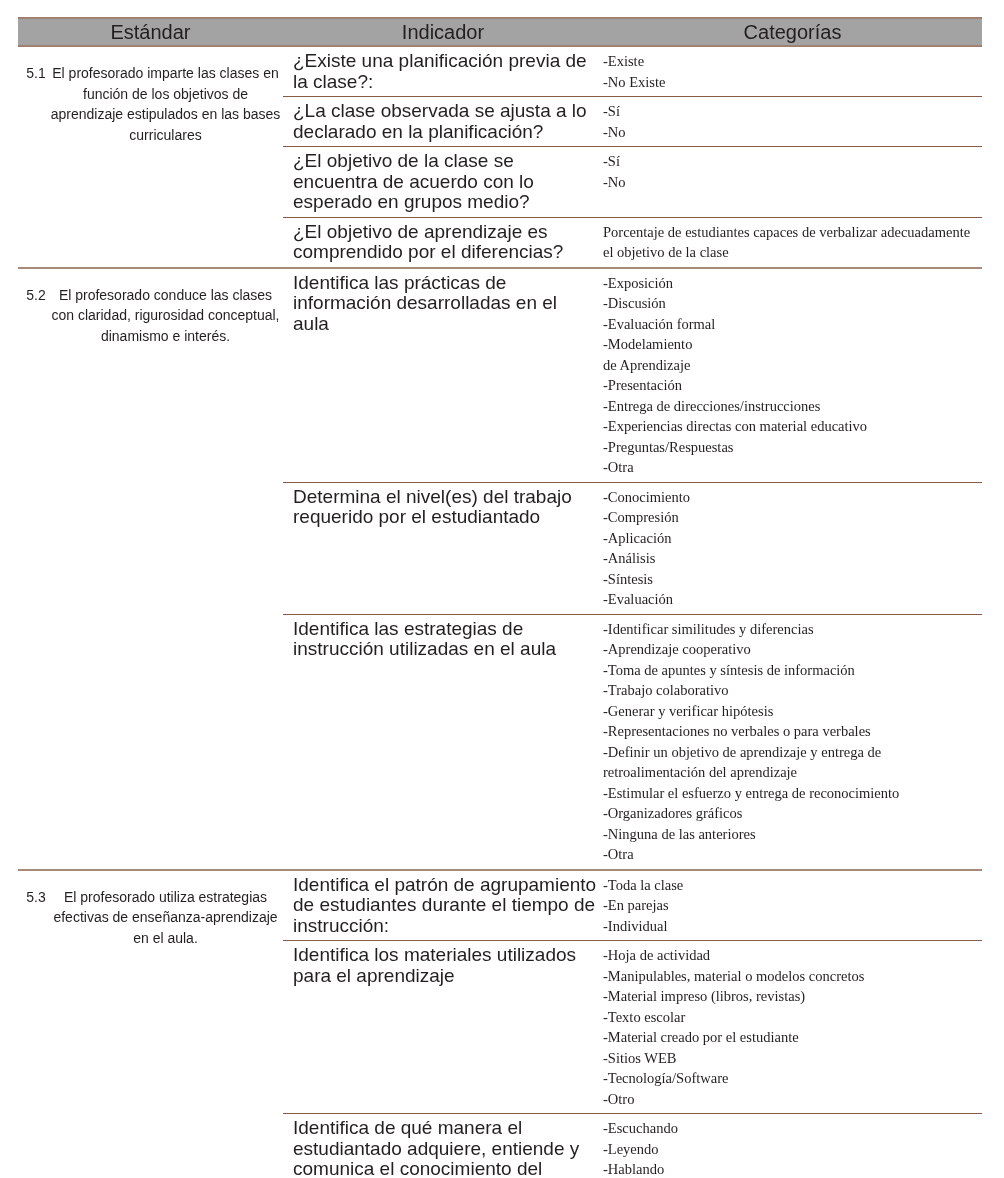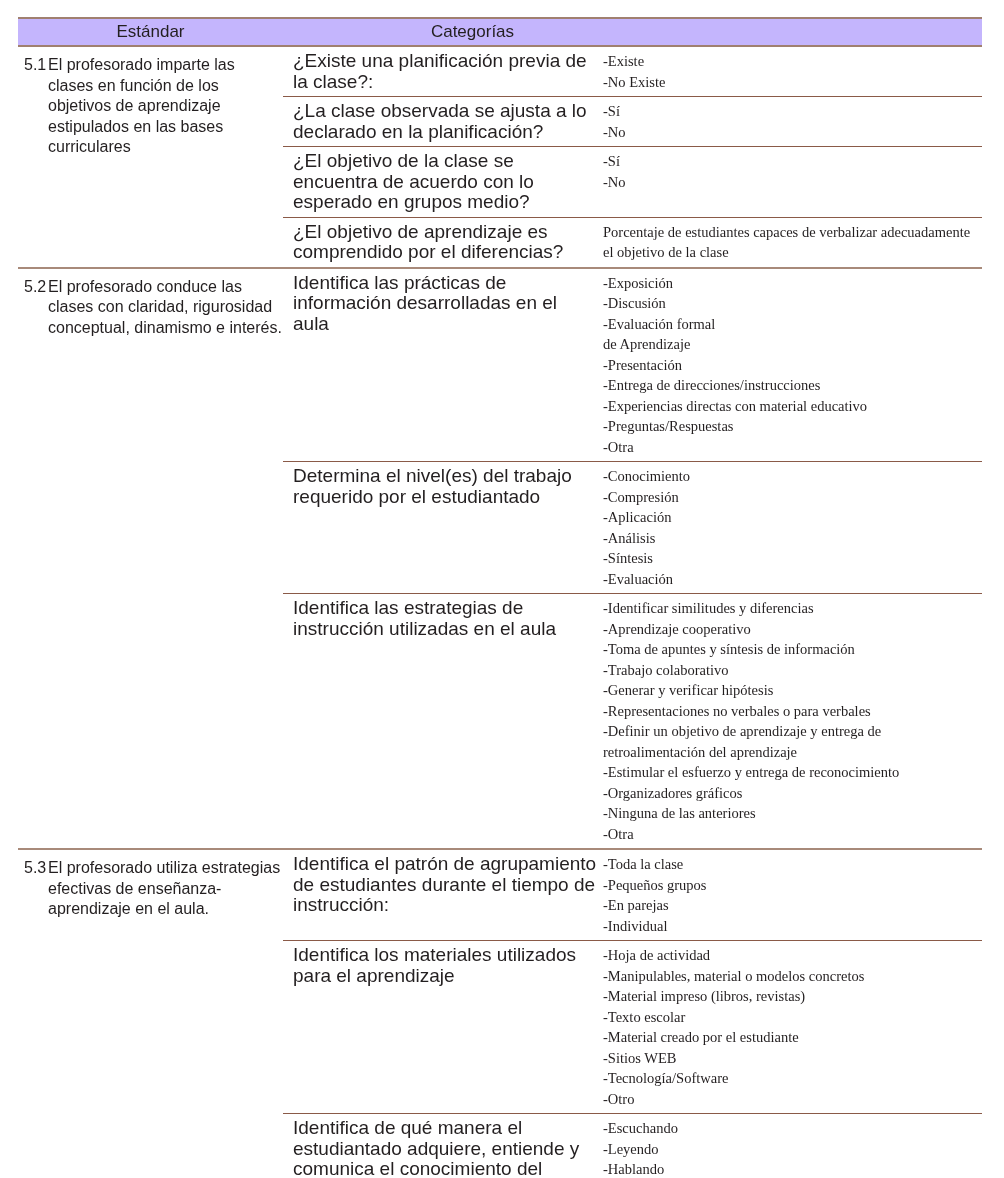--- a/index.html
+++ b/index.html
@@ -1,45 +1,46 @@
 <!DOCTYPE html>
 <html><head>
 <meta charset="utf-8">
 <style>
   html, body { margin: 0; padding: 0; background: #ffffff; }
   body { width: 1004px; height: 1178px; position: relative; overflow: hidden;
          font-family: "Liberation Sans", sans-serif; color: #231f20; }
   .tbl { position: absolute; left: 18px; top: 17px; width: 964px; }
-  .hdr { display: flex; background: #c4b5fd; border-top: 2px solid #a08070; border-bottom: 2px solid #a08070;
-         height: 26px; align-items: center; font-size: 17px; }
+  .hdr { display: flex; background: #a3a3a3; border-top: 2px solid #a08070; border-bottom: 2px solid #a08070;
+         height: 26px; align-items: center; font-size: 20px; justify-content: flex-end; }
   .hdr div { text-align: center; }
   .c1 { width: 265px; }
   .c2 { width: 320px; }
   .c3 { width: 379px; }
   .std { display: flex; border-bottom: 2px solid #a88a7a; }
-  .std-text { width: 265px; flex: none; padding: 8px 0 0 6px; box-sizing: border-box;
-              font-size: 16px; line-height: 20.5px; display: flex; }
+  .std-text { width: 265px; flex: none; padding: 16px 0 0 6px; box-sizing: border-box;
+              font-size: 14px; line-height: 20.5px; display: flex; text-align: center; }
   .std-num { flex: none; width: 24px; }
   .std-body { flex: 1; }
   .rows { width: 699px; flex: none; }
   .row { display: flex; border-bottom: 1.5px solid #8a5a48; }
   .row:last-child { border-bottom: none; }
   .ind { width: 320px; flex: none; padding: 4px 6px 4px 10px; box-sizing: border-box;
          font-size: 19px; line-height: 20.5px; }
   .cat { width: 379px; flex: none; padding: 4px 0 4px 0; box-sizing: border-box;
          font-size: 14.5px; line-height: 20.5px; font-family: Liberation Serif, serif; }
   .cat div { white-space: nowrap; }
   .cat .wrap { white-space: normal; }
 </style>
 </head>
 <body>
 
 <div class="tbl">
   <div class="hdr">
     <div class="c1">Estándar</div>
+    <div class="c2">Indicador</div>
     <div class="c3">Categorías</div>
   </div>
   <div id="body">
       <div class="std">
         <div class="std-text">
           <span class="std-num">5.1</span>
           <span class="std-body">El profesorado imparte las clases en función de los objetivos de aprendizaje estipulados en las bases curriculares</span>
         </div>
         <div class="rows">
           <div class="row">
@@ -76,20 +77,21 @@
           <span class="std-num">5.2</span>
           <span class="std-body">El profesorado conduce las clases con claridad, rigurosidad conceptual, dinamismo e interés.</span>
         </div>
         <div class="rows">
           <div class="row">
             <div class="ind">Identifica las prácticas de información desarrolladas en el aula</div>
             <div class="cat">
               <div>-Exposición</div>
               <div>-Discusión</div>
               <div>-Evaluación formal</div>
+              <div>-Modelamiento</div>
               <div>de Aprendizaje</div>
               <div>-Presentación</div>
               <div>-Entrega de direcciones/instrucciones</div>
               <div>-Experiencias directas con material educativo</div>
               <div>-Preguntas/Respuestas</div>
               <div>-Otra</div>
             </div>
           </div>
           <div class="row">
             <div class="ind">Determina el nivel(es) del trabajo requerido por el estudiantado</div>
@@ -124,21 +126,20 @@
       <div class="std">
         <div class="std-text">
           <span class="std-num">5.3</span>
           <span class="std-body">El profesorado utiliza estrategias efectivas de enseñanza-aprendizaje en el aula.</span>
         </div>
         <div class="rows">
           <div class="row">
             <div class="ind">Identifica el patrón de agrupamiento de estudiantes durante el tiempo de instrucción:</div>
             <div class="cat">
               <div>-Toda la clase</div>
-              <div>-Pequeños grupos</div>
               <div>-En parejas</div>
               <div>-Individual</div>
             </div>
           </div>
           <div class="row">
             <div class="ind">Identifica los materiales utilizados para el aprendizaje</div>
             <div class="cat">
               <div>-Hoja de actividad</div>
               <div>-Manipulables, material o modelos concretos</div>
               <div>-Material impreso (libros, revistas)</div>

